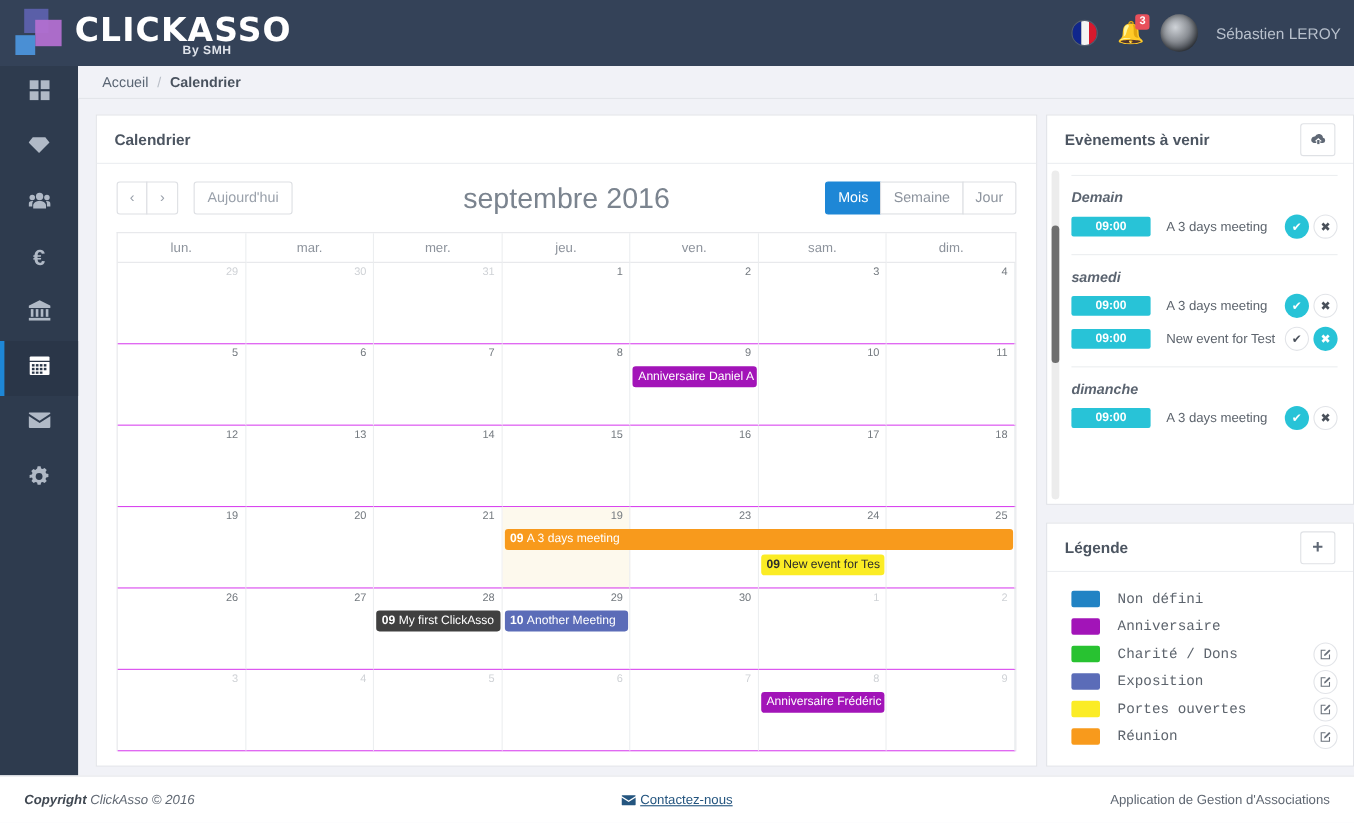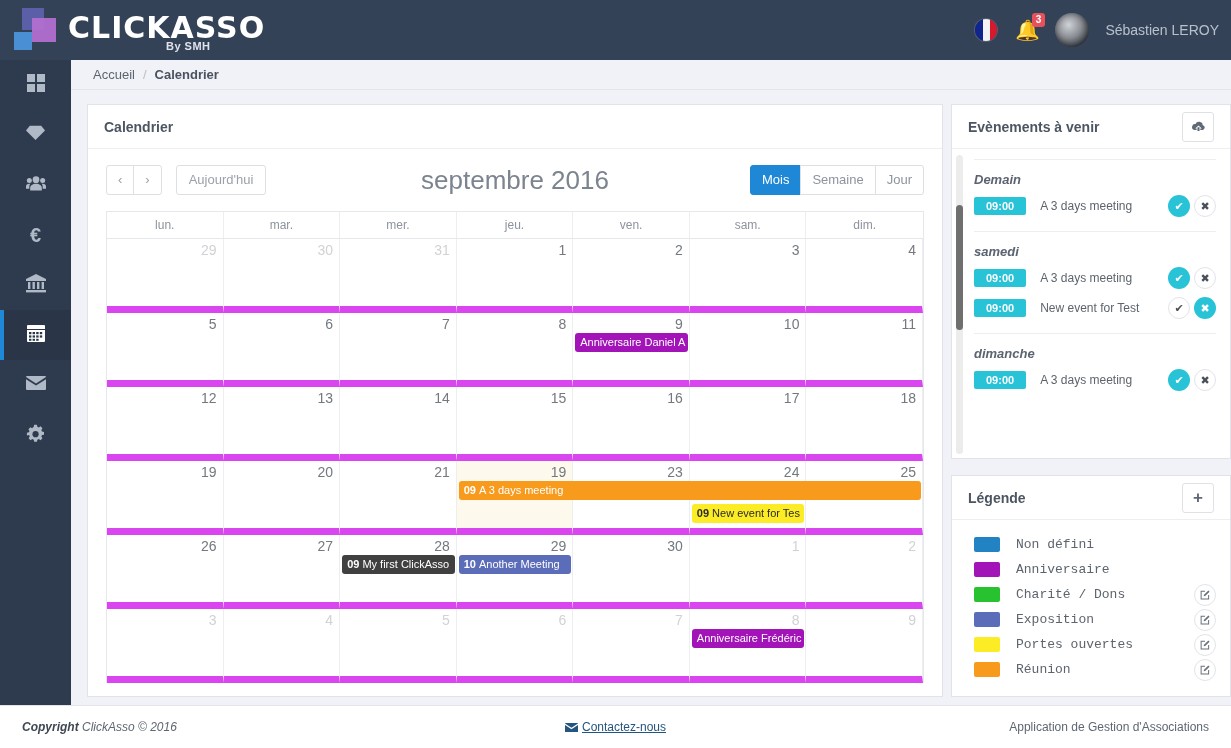--- a/index.html
+++ b/index.html
@@ -116,22 +116,22 @@
   
   .cal-grid { margin: 0 18px 18px; border: 1px solid #e6e7ea; border-bottom: none; }
   .cal-headrow { display: grid; grid-template-columns: repeat(7, 1fr); }
   .cal-headrow div {
     text-align: center; font-size: 12px; color: #8d939c; padding: 6px 0;
     border-right: 1px solid #eceef0; border-bottom: 1px solid #e6e7ea;
   }
   .cal-headrow div:last-child { border-right: none; }
   .week { display: grid; grid-template-columns: repeat(7, 1fr); position: relative; height: 74px; }
   .day {
-    border-right: 1px solid #eceef0; border-bottom: 7px solid #d946ef;
-    padding: 3px 6px 0 0; text-align: right; font-size: 14px; color: #73797f; position: relative;
+    border-right: 1px solid #eceef0; border-bottom: 1px solid #d946ef;
+    padding: 3px 6px 0 0; text-align: right; font-size: 10px; color: #73797f; position: relative;
   }
   .day:last-child { border-right: none; }
   .day.other { color: #cfd2d6; }
   .day.today { background: #fdf9ed; }
   .evlayer { position: absolute; left: 0; top: 20px; right: 0; bottom: 0; pointer-events: none; }
   .ev {
     position: absolute; height: 19px; line-height: 19px;
     font-size: 11px; color: #fff; border-radius: 3px; padding: 0 5px;
     overflow: hidden; white-space: nowrap; pointer-events: auto; cursor: pointer;
   }
@@ -155,21 +155,21 @@
     background: #6f6f6f; border-radius: 4px; cursor: pointer;
   }
   .ev-list { padding: 8px 14px 0 22px; }
   .ev-group + .ev-group { border-top: 1px solid #eceef0; }
   .ev-group { padding: 10px 0 8px; }
   .ev-group:first-child { border-top: 1px solid #eceef0; margin-top: 2px; }
   .ev-daylabel { font-size: 13px; font-style: italic; font-weight: bold; color: #5b6470; margin: 2px 0 6px; }
   .ev-row { display: flex; align-items: center; height: 26px; margin-bottom: 4px; }
   .time-badge {
     background: #28c3d7; color: #fff; font-size: 11px; font-weight: bold;
-    border-radius: 2px; padding: 3px 12px; min-width: 46px; text-align: center;
+    border-radius: 2px; padding: 3px 22px; min-width: 46px; text-align: center;
   }
   .ev-name { flex: 1; font-size: 12px; color: #5d646d; margin-left: 14px; }
   .circ {
     width: 22px; height: 22px; border-radius: 50%; display: flex;
     align-items: center; justify-content: center; font-size: 11px; cursor: pointer; margin-left: 4px;
   }
   .circ.on { background: #28c3d7; color: #fff; }
   .circ.off { background: #fff; border: 1px solid #e2e4e8; color: #49505a; }
 
   .legend-panel { position: absolute; left: 951px; top: 475px; width: 280px; height: 222px; }

